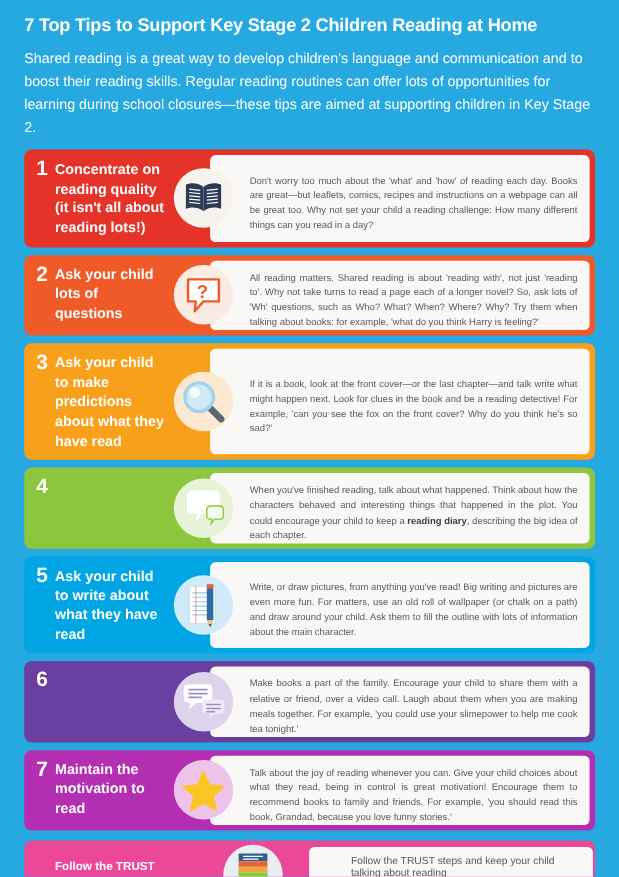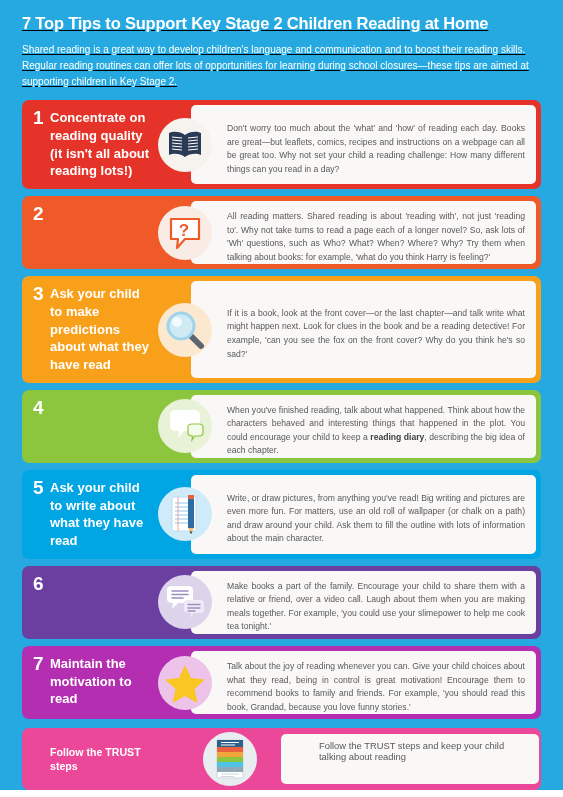--- a/index.html
+++ b/index.html
@@ -16,34 +16,34 @@
   .page {
     width: 563px;
     height: 797px;
     background: #26a9e0;
     position: relative;
     display: flex;
     flex-direction: column;
   }
 
   
-  .header { padding: 14px 22px 4px 22px; text-decoration: underline; }
+  .header { padding: 14px 22px 4px 22px; }
 
   .header-title {
     color: #ffffff;
     font-size: 16.5px;
     font-weight: bold;
     letter-spacing: -0.2px;
     line-height: 1.2;
     white-space: nowrap;
   }
 
   .header-intro {
     color: #ffffff;
-    font-size: 10px;
+    font-size: 13px;
     line-height: 1.62;
     margin-top: 8px;
     max-width: 522px;
   }
 
   
   .tips {
     padding: 6px 22px 0 22px;
     display: flex;
     flex-direction: column;
@@ -225,20 +225,21 @@
         </div>
       </div>
       <div class="tip-body">
         <div class="tip-text">Don't worry too much about the 'what' and 'how' of reading each day. Books are great—but leaflets, comics, recipes and instructions on a webpage can all be great too. Why not set your child a reading challenge: How many different things can you read in a day?</div>
       </div>
     </div>
 
     <div class="tip-card" style="background:#f05a28;">
       <div class="tip-left">
         <div class="tip-number">2</div>
+        <div class="tip-heading">Ask your child lots of questions</div>
       </div>
       <div class="tip-icon-wrap">
         <div class="tip-icon" style="background:#f8ece4;">
           <svg width="44" height="44" viewBox="0 0 44 44">
             <path d="M8 8 H36 V28 H22 L14 37 L15 28 H8 Z" fill="#ffffff" stroke="#f05a28" stroke-width="2.2" stroke-linejoin="round"></path>
             <text x="21" y="25" font-family="Liberation Sans, sans-serif" font-size="17" font-weight="bold" fill="#f05a28" text-anchor="middle">?</text>
           </svg>
         </div>
       </div>
       <div class="tip-body">

